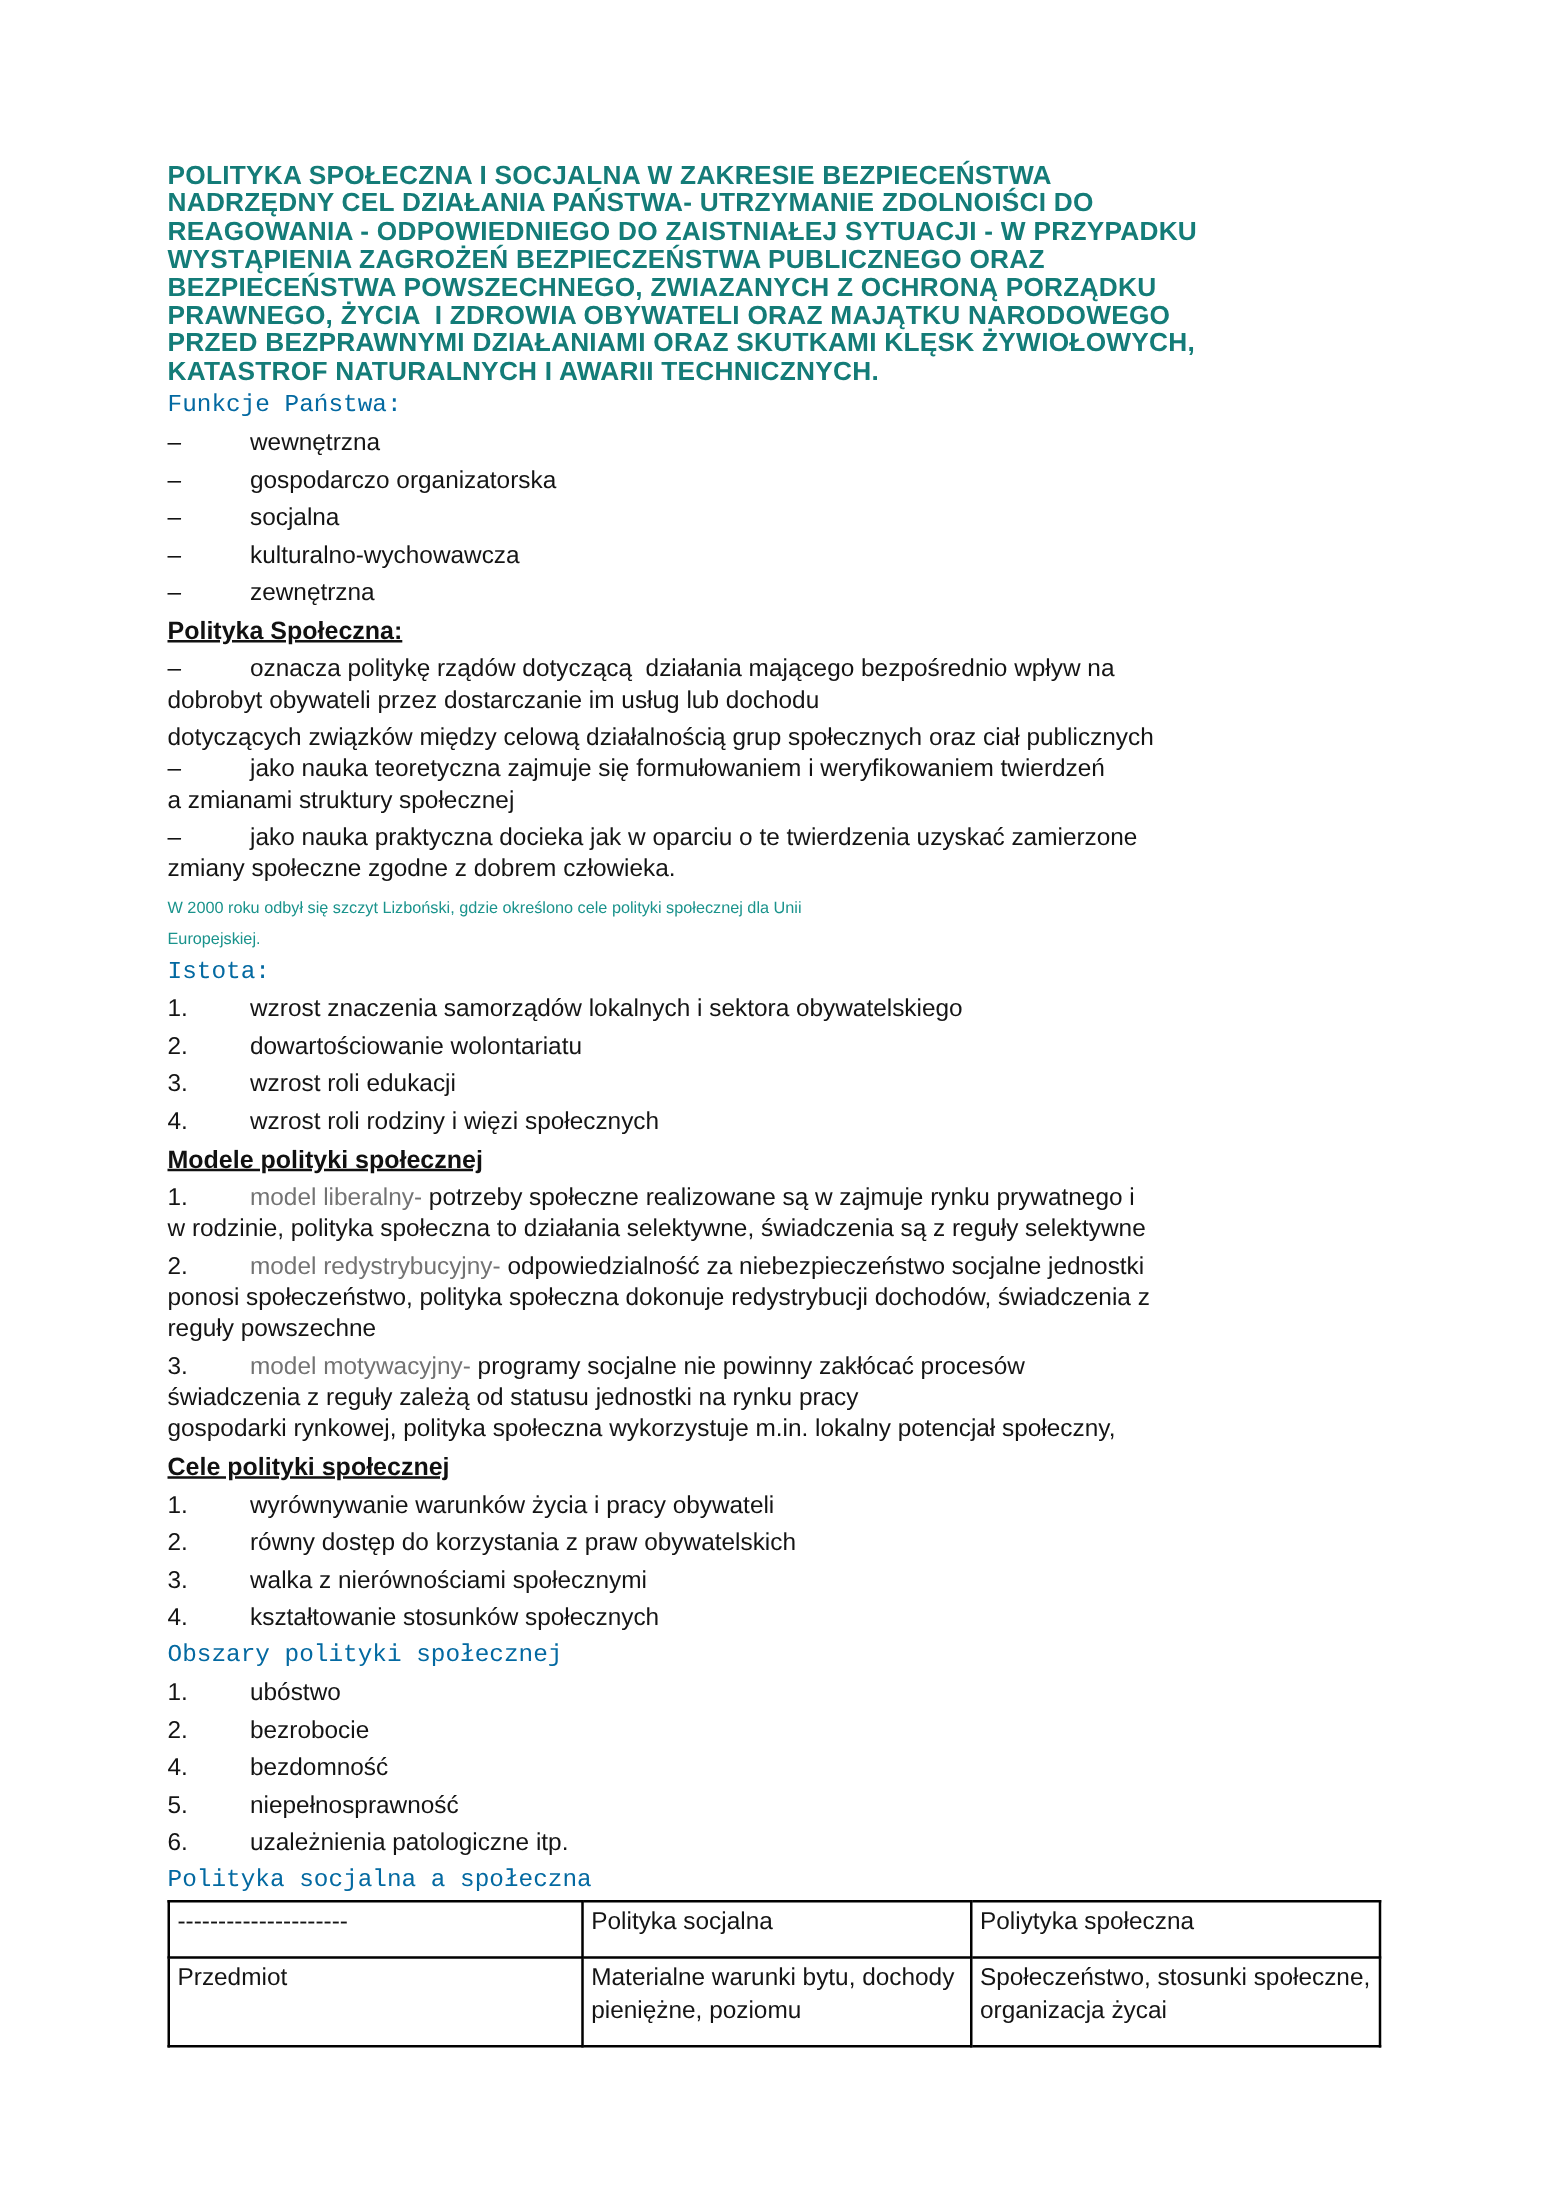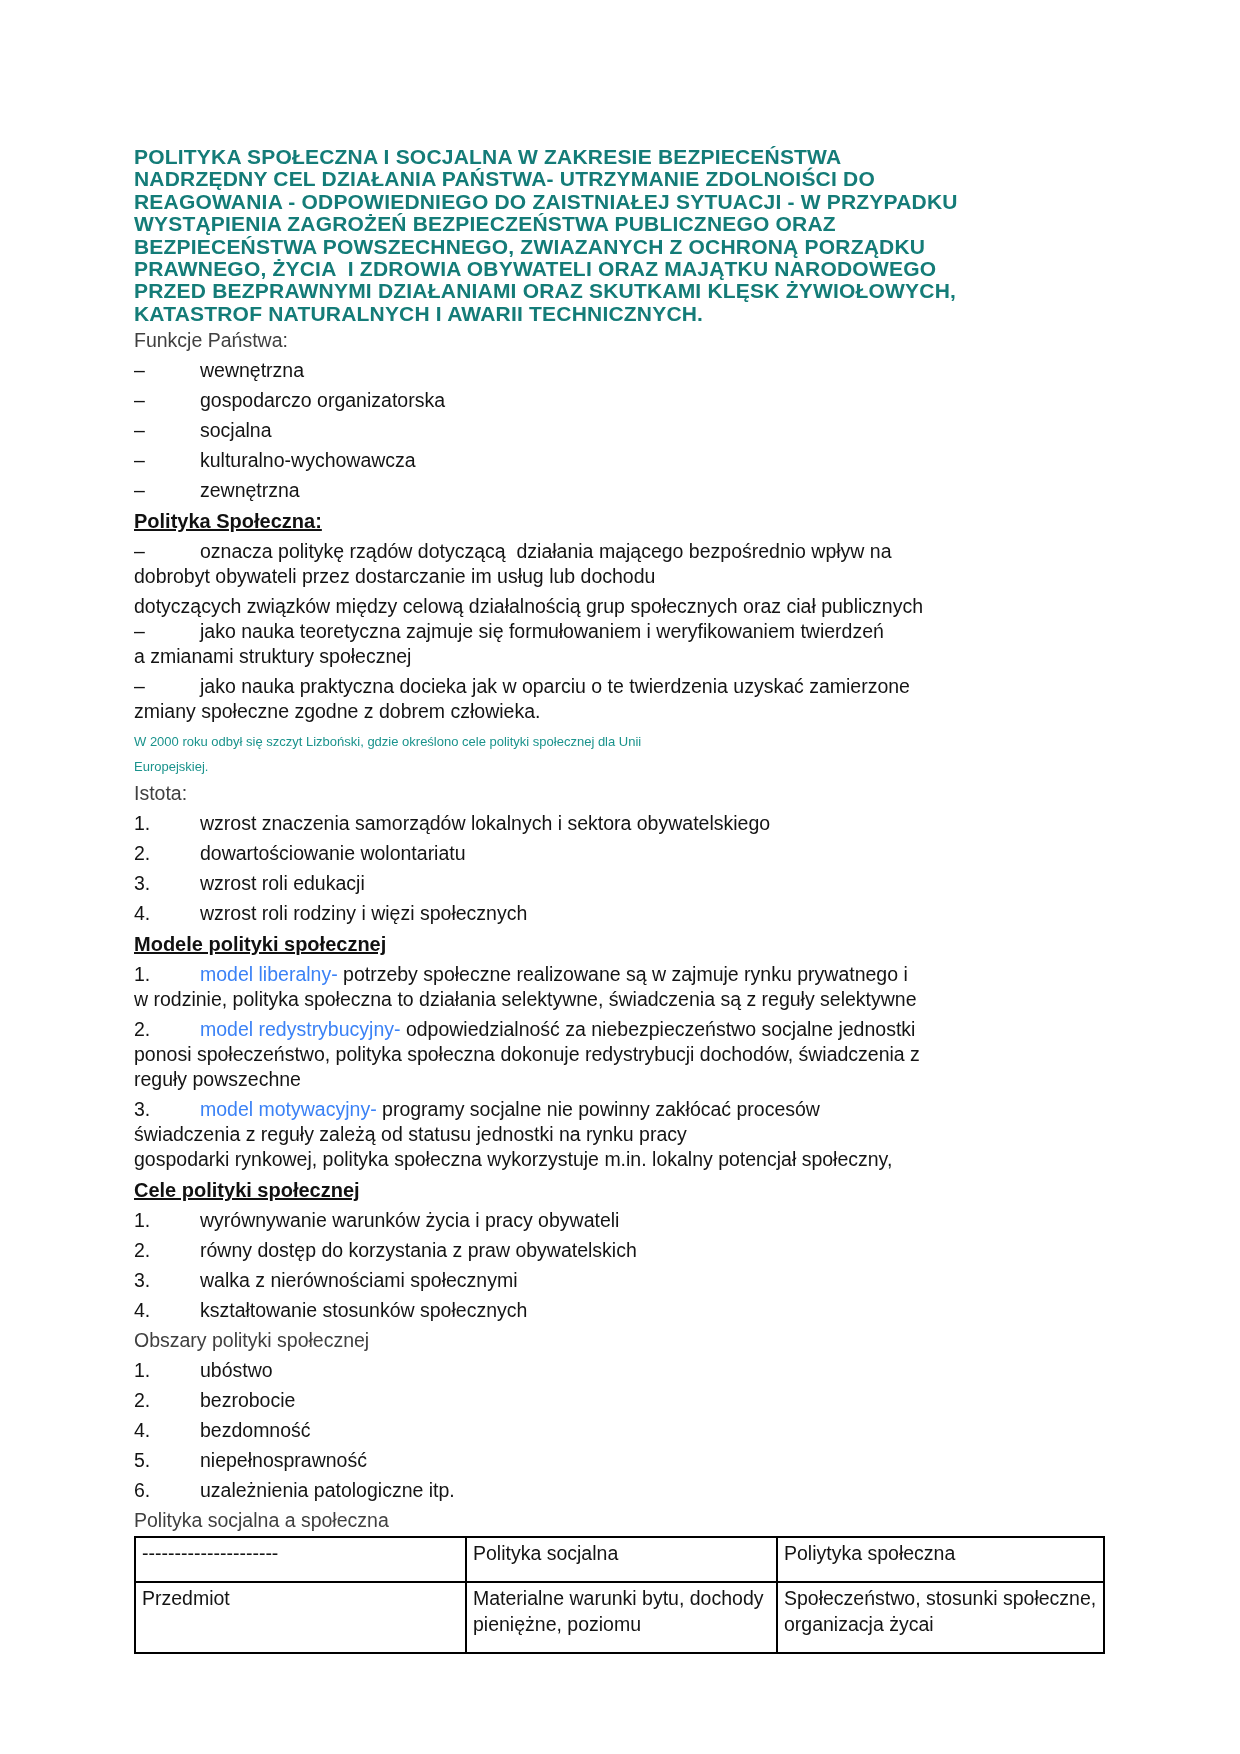--- a/index.html
+++ b/index.html
@@ -8,58 +8,59 @@
     width: 1240px;
     height: 1754px;
     background: #ffffff;
     overflow: hidden;
     font-family: "Liberation Sans", "DejaVu Sans", sans-serif;
     color: #141414;
   }
   .content {
     position: absolute;
     left: 134px;
-    top: 146px;
+    top: 130px;
     width: 980px;
   }
   .doc-title {
     color: #147c78;
     font-weight: bold;
     font-size: 21px;
     line-height: 22.4px;
     letter-spacing: 0.2px;
     margin: 0 0 3px 0;
   }
   .doc-title .line { white-space: pre-wrap; }
   .h-teal {
-    color: #404040;
+    color: #0369a1;
     font-size: 19.5px;
     line-height: 25px;
     margin: 1px 0;
+    font-family: Liberation Mono, monospace;
   }
   .h-bold {
     font-weight: bold;
     text-decoration: underline;
     font-size: 20px;
     line-height: 26px;
     margin: 3px 0 2px 0;
     color: #111111;
   }
   .item {
     font-size: 19.5px;
     line-height: 25px;
     margin: 5px 0;
   }
   .item .line { white-space: pre-wrap; }
   .m {
     display: inline-block;
     width: 66px;
     white-space: pre;
   }
-  .lead { color: #3b82f6; }
+  .lead { color: #737373; }
   .p-teal {
     color: #1a938c;
     font-size: 13px;
     line-height: 25px;
     margin: 2px 0;
   }
   .p-teal .line { white-space: pre-wrap; }
   table.cmp {
     border-collapse: collapse;
     width: 969px;

